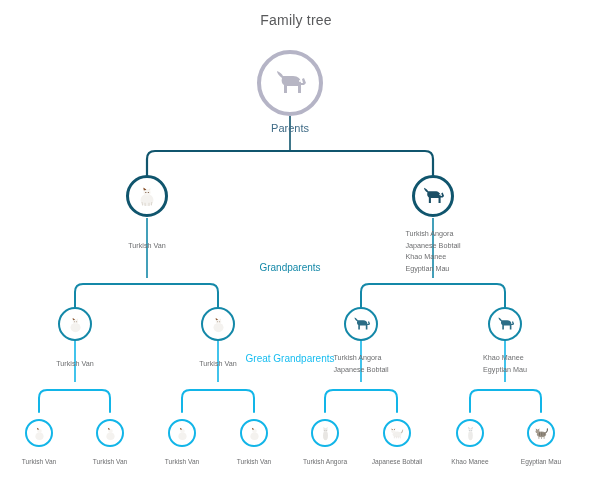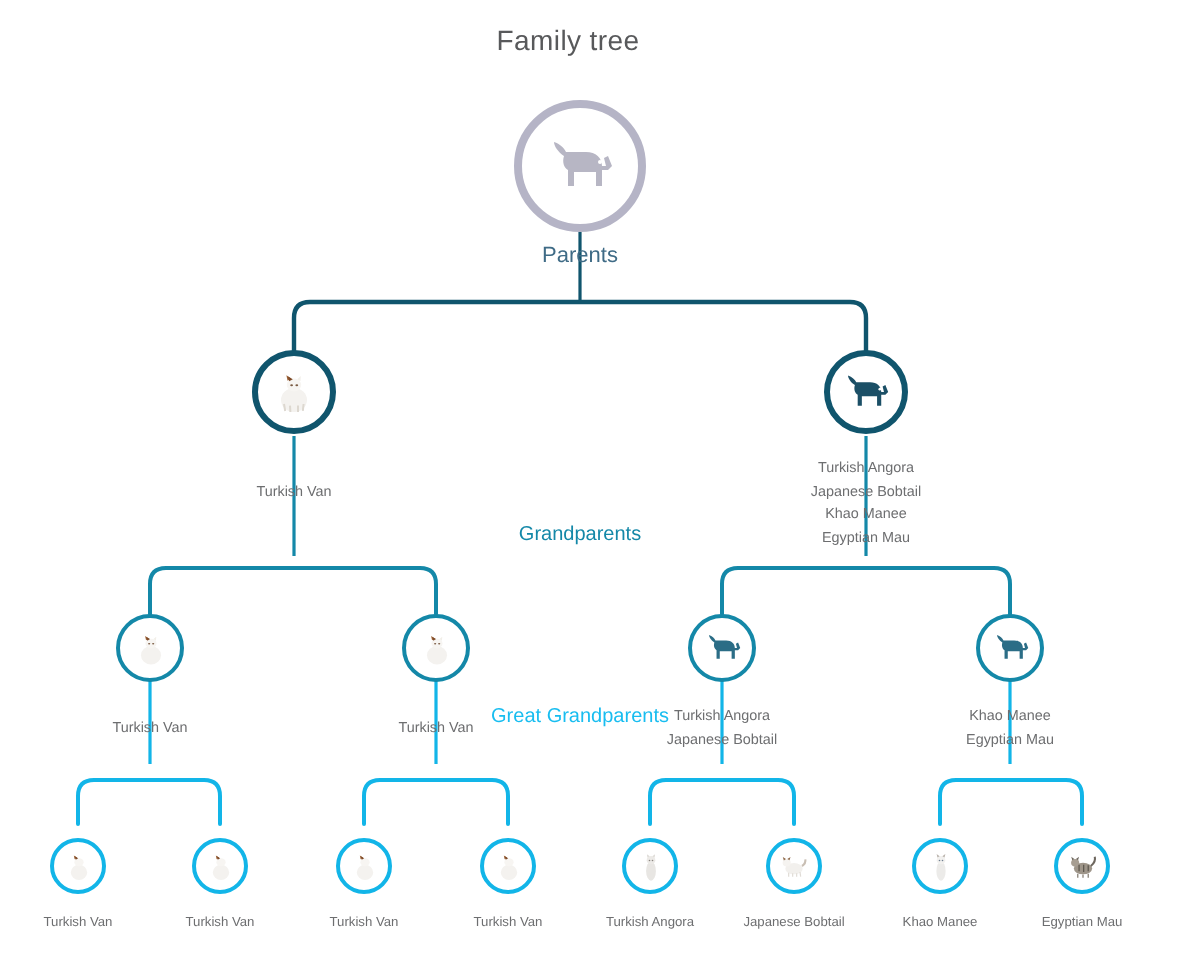--- a/index.html
+++ b/index.html
@@ -6,34 +6,34 @@
   body{
     width:600px;height:477px;background:#ffffff;
     font-family:"Liberation Sans", sans-serif;
     position:relative;overflow:hidden;
     -webkit-font-smoothing:antialiased;
   }
   #tree{position:absolute;inset:0;width:600px;height:477px;}
 
   .title{
     position:absolute;left:0;top:12px;width:568px;text-align:center;
-    font-size:14px;color:#58595b;letter-spacing:.2px;
+    font-size:14px;color:#58595b;letter-spacing:.2px;padding-left:12px;
   }
 
   .node{position:absolute;transform:translate(-50%,-50%);border-radius:50%;
         background:#fff;box-sizing:border-box;
         display:flex;align-items:center;justify-content:center;}
   .node svg{display:block;}
 
   .n-root{width:66px;height:66px;border:4px solid #b5b4c6;}
   .n-parent{width:42px;height:42px;border:3px solid #10556d;}
   .n-gp{width:34px;height:34px;border:2.5px solid #1488a8;}
   .n-ggp{width:28px;height:28px;border:2.5px solid #12b5e8;}
 
-  .lbl{position:absolute;transform:translateX(-50%);text-align:center;
+  .lbl{position:absolute;transform:translateX(-50%);text-align:left;
        white-space:nowrap;line-height:11.5px;}
   .lbl-root{font-size:11px;color:#3f6b86;}
   .lbl-breed{font-size:7.2px;color:#6d6e70;}
   .lbl-breed-sm{font-size:6.6px;color:#6d6e70;}
 
   .section{position:absolute;transform:translateX(-50%);white-space:nowrap;
            font-size:10px;}
   .s-gp{color:#1488a8;}
   .s-ggp{color:#18bdf0;}
 </style>

